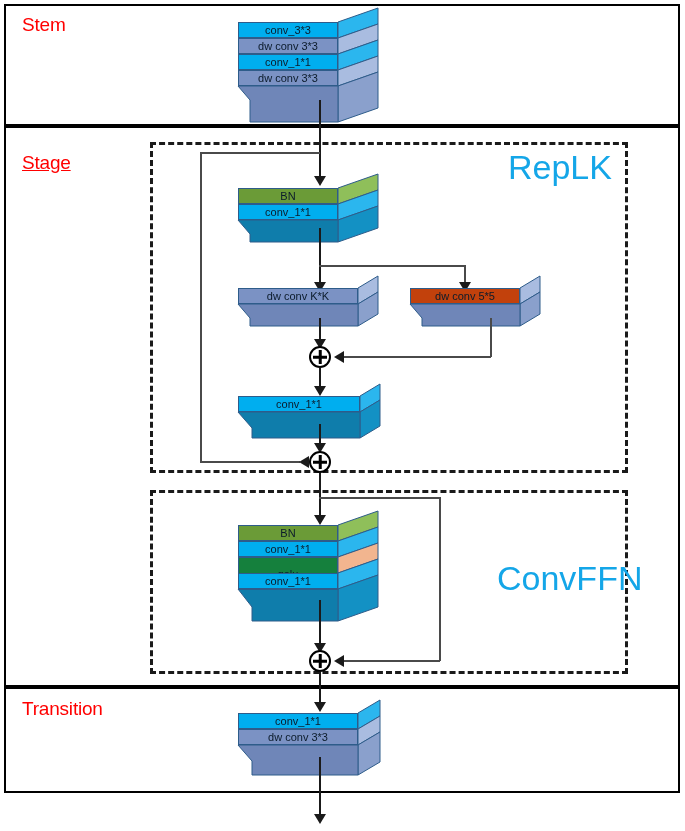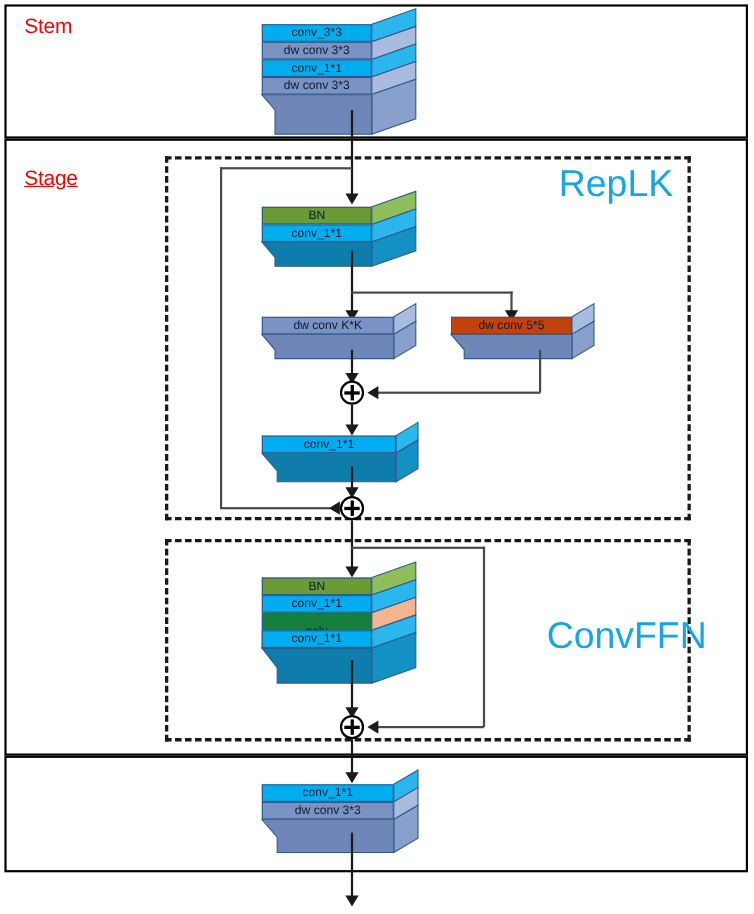--- a/index.html
+++ b/index.html
@@ -37,20 +37,21 @@
 
 <div id="root">
 
   <div class="section-box" style="left:4px;top:4px;width:676px;height:122px;"></div>
   <div class="section-label" style="left:22px;top:14px;">Stem</div>
 
   <div class="section-box" style="left:4px;top:126px;width:676px;height:561px;"></div>
   <div class="section-label" style="left:22px;top:152px;text-decoration:underline;">Stage</div>
 
   <div class="section-box" style="left:4px;top:687px;width:676px;height:106px;"></div>
+  <div class="section-label" style="left:22px;top:698px;">Transition</div>
 
   <div class="dashed-box" style="left:150px;top:142px;width:478px;height:331px;"></div>
   <div class="dashed-label" style="left:508px;top:148px;">RepLK</div>
 
   <div class="dashed-box" style="left:150px;top:490px;width:478px;height:184px;"></div>
   <div class="dashed-label" style="left:497px;top:518px;margin-top:41px;">ConvFFN</div>
 
   <div class="block" style="left:238px;top:22px;width:170px;height:100px;">
 
     <svg width="170" height="100" style="position:absolute;left:0;top:0;overflow:visible;">

